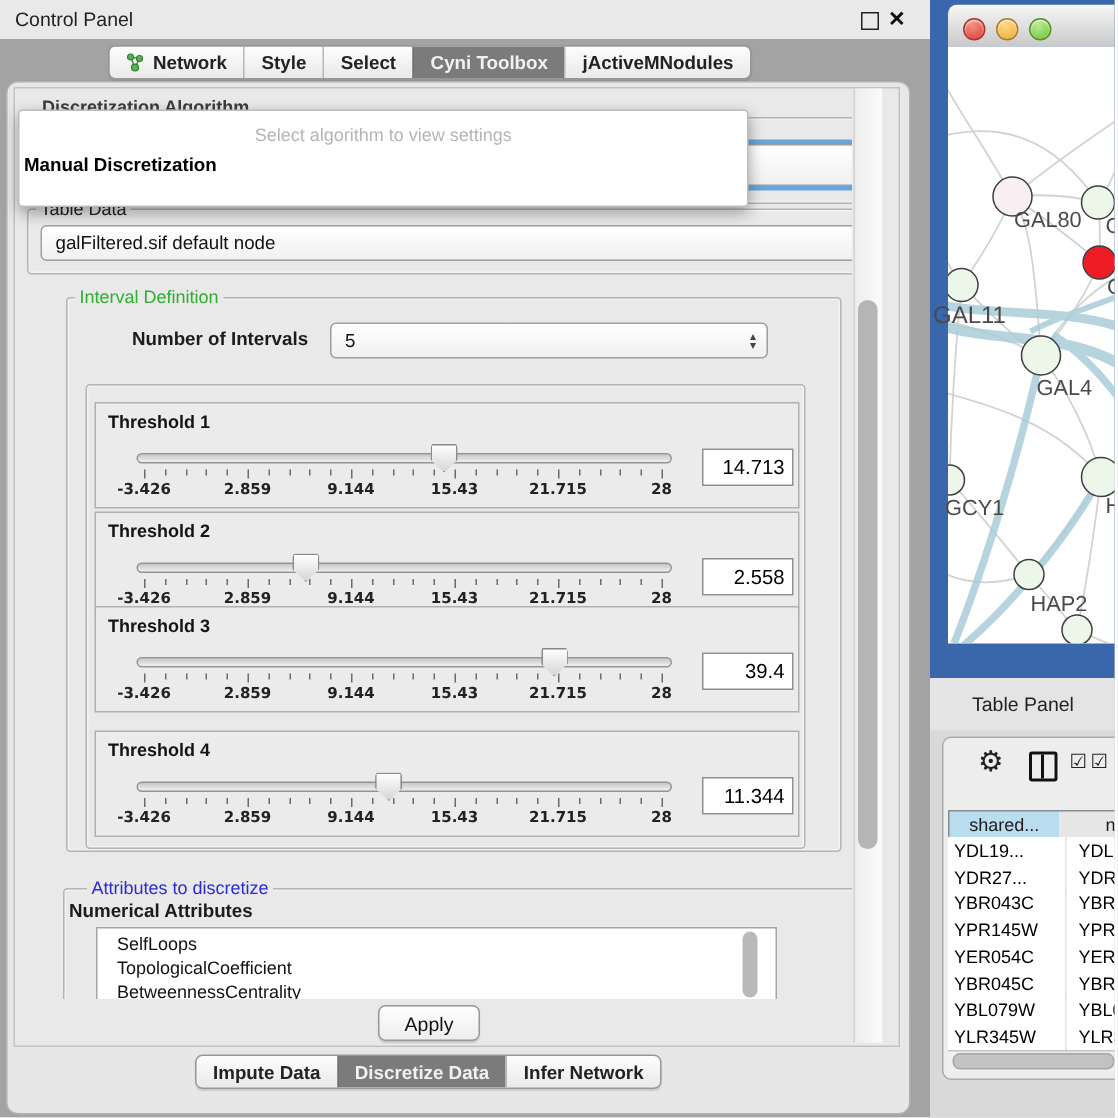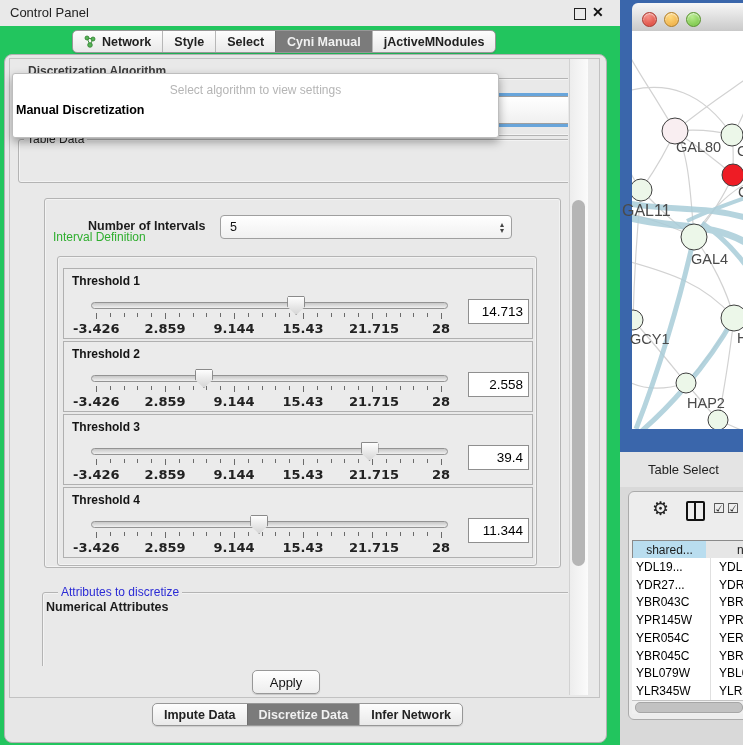--- a/index.html
+++ b/index.html
@@ -1,34 +1,34 @@
 <!DOCTYPE html>
 <html><head>
 <meta charset="utf-8">
 <style>
   html,body{margin:0;padding:0;}
-  #app{position:relative;width:743px;height:745px;overflow:hidden;background:#22c55e;
+  #app{position:relative;width:743px;height:745px;overflow:hidden;background:#a3a3a3;
        font-family:"Liberation Sans",sans-serif;color:#1c1c1c;}
   .abs{position:absolute;}
 
   
   .titlebar{left:0;top:0;width:620px;height:26px;background:#e9e9e9;}
   .title-text{left:10px;top:5px;font-size:13px;color:#222;}
   .float-btn{left:574px;top:8px;width:10px;height:10px;border:1.6px solid #222;background:transparent;}
   .close-btn{left:592px;top:4px;font-size:14px;font-weight:bold;color:#111;}
 
   
   .seg{display:flex;height:21px;border:1px solid #979797;border-radius:5px;overflow:hidden;
        background:linear-gradient(#fdfdfd,#e9e9e9);box-shadow:0 1px 1px rgba(0,0,0,.12);}
   .seg .s{display:flex;align-items:center;justify-content:center;font-size:12.5px;font-weight:600;
           color:#222;border-left:1px solid #b7b7b7;padding:0 11px;white-space:nowrap;}
   .seg .s:first-child{border-left:none;}
   .seg .s.active{background:#7b7b7b;color:#f1f1f1;border-left-color:#6f6f6f;}
   .topseg{left:72px;top:30px;}
-  .botseg{left:152px;top:703px;}
+  .botseg{left:130px;top:703px;}
 
   
   .outer-panel{left:4px;top:54px;width:601px;height:687px;border:1px solid #b2b2b2;border-radius:8px;
                background:#e7e7e7;}
   .inner-pane{left:9px;top:58px;width:589px;height:638px;border:1px solid #c2c2c2;background:#e9e9e9;}
   .clipwrap{left:0;top:0;width:745px;height:745px;clip-path:inset(58px 177px 79px 10px);}
 
   
   .vtrack{left:569px;top:59px;width:18px;height:636px;background:linear-gradient(to right,#ededed,#fbfbfb);
           border-left:1px solid #d2d2d2;}
@@ -59,21 +59,21 @@
   .thr-panel{left:63px;width:468px;height:69px;border:1px solid #b0b0b0;background:#ebebeb;}
   .thr-label{position:absolute;left:8px;top:5px;font-size:12px;font-weight:bold;color:#141414;}
   .slider-track{position:absolute;left:27px;top:33px;width:355px;height:5px;border:1px solid #939393;
                 border-radius:4px;background:linear-gradient(#c7c7c7,#f0f0f0);}
   .slider-thumb{position:absolute;top:27px;width:16px;height:17px;border:1px solid #8a8a8a;
                 background:linear-gradient(#fefefe,#d6d6d6);
                 clip-path:polygon(6% 0,94% 0,100% 12%,100% 55%,50% 100%,0 55%,0 12%);}
   .tick{position:absolute;top:44px;width:1px;height:4px;background:#6a6a6a;}
   .tick.major{height:6px;}
   .ticklabel{position:absolute;top:52px;width:46px;margin-left:-23px;text-align:center;
-             font-size:13px;font-weight:bold;color:#222;font-family:"DejaVu Sans",sans-serif;}
+             font-size:10px;font-weight:bold;color:#222;font-family:"DejaVu Sans",sans-serif;}
   .thr-value{position:absolute;left:404px;top:30px;width:54px;height:23px;background:#fff;
              border:1px solid #8f8f8f;font-size:13.5px;display:flex;align-items:center;
              justify-content:flex-end;padding-right:5px;color:#000;}
 
   
   .attr-list{left:64px;top:618px;width:452px;height:60px;background:#fff;border:1px solid #a5a5a5;}
   .attr-item{position:absolute;left:13px;font-size:12px;color:#111;white-space:nowrap;}
   .list-vthumb{position:absolute;right:12px;top:2px;width:10px;height:44px;background:#b9b9b9;border-radius:5px;}
 
   .apply-btn{left:252px;top:670px;width:66px;height:22px;border:1px solid #989898;border-radius:5px;
@@ -131,43 +131,47 @@
       </svg>
       <span>Network</span>
     </div>
     <div class="s">
         <span>Style</span>
       </div>
     <div class="s">
         <span>Select</span>
       </div>
     <div class="s active">
-        <span>Cyni Manual</span>
+        <span>Cyni Toolbox</span>
       </div>
     <div class="s">
         <span>jActiveMNodules</span>
       </div>
   </div>
 
   <div class="abs outer-panel"></div>
   <div class="abs inner-pane"></div>
 
   <div class="abs clipwrap">
 
     <div class="abs gbox" style="left:18px;top:78px;width:576px;height:56px;"></div>
     <span class="glabel dark" style="left:25px;top:64px;">Discretization Algorithm</span>
     <div class="abs combo focusring" style="left:28px;top:96px;width:529px;height:26px;">
       <span class="stepper">▴<br>▾</span>
     </div>
 
     <div class="abs gbox" style="left:18px;top:139px;width:576px;height:42px;"></div>
     <span class="glabel" style="left:24px;top:132px;color:#222;">Table Data</span>
+    <div class="abs combo" style="left:27px;top:150px;width:524px;height:22px;">
+      <span>galFiltered.sif default node</span>
+      <span class="stepper">▴<br>▾</span>
+    </div>
 
     <div class="abs gbox" style="left:44px;top:198px;width:515px;height:368px;"></div>
-    <span class="glabel green" style="left:50px;top:191px;margin-top:39px;">Interval Definition</span>
+    <span class="glabel green" style="left:50px;top:191px;">Interval Definition</span>
 
     <span class="abs" style="left:88px;top:219px;font-size:12.5px;font-weight:bold;">Number of Intervals</span>
     <div class="abs combo" style="left:220px;top:215px;width:259px;height:22px;">
       <span>5</span>
       <span class="stepper">▴<br>▾</span>
     </div>
 
     <div class="abs gbox" style="left:57px;top:256px;width:478px;height:308px;"></div>
 
     <div class="abs thr-panel" style="top:268px;">
@@ -239,21 +243,21 @@
         <div class="tick major" style="left: 377px;"></div>
         <div class="ticklabel" style="left: 32px;">-3.426</div>
         <div class="ticklabel" style="left: 101px;">2.859</div>
         <div class="ticklabel" style="left: 170px;">9.144</div>
         <div class="ticklabel" style="left: 239px;">15.43</div>
         <div class="ticklabel" style="left: 308px;">21.715</div>
         <div class="ticklabel" style="left: 377px;">28</div>
         <div class="slider-thumb" style="left: 130.949px;"></div>
         <div class="thr-value">2.558</div>
       </div>
-    <div class="abs thr-panel" style="top:414px;">
+    <div class="abs thr-panel" style="top:404px;">
         <div class="thr-label">Threshold 3</div>
         <div class="slider-track"></div>
         <div class="tick major" style="left: 32px;"></div>
         <div class="tick" style="left: 45.8px;"></div>
         <div class="tick" style="left: 59.6px;"></div>
         <div class="tick" style="left: 73.4px;"></div>
         <div class="tick" style="left: 87.2px;"></div>
         <div class="tick major" style="left: 101px;"></div>
         <div class="tick" style="left: 114.8px;"></div>
         <div class="tick" style="left: 128.6px;"></div>
@@ -319,20 +323,26 @@
         <div class="ticklabel" style="left: 239px;">15.43</div>
         <div class="ticklabel" style="left: 308px;">21.715</div>
         <div class="ticklabel" style="left: 377px;">28</div>
         <div class="slider-thumb" style="left: 186.148px;"></div>
         <div class="thr-value">11.344</div>
       </div>
 
     <div class="abs gbox" style="left:42px;top:592px;width:550px;height:120px;"></div>
     <span class="glabel blue" style="left:58px;top:585px;">Attributes to discretize</span>
     <span class="abs" style="left:46px;top:600px;font-size:12.5px;font-weight:bold;">Numerical Attributes</span>
+    <div class="abs attr-list">
+      <div class="list-vthumb"></div>
+    <div class="attr-item" style="top: 3px;">SelfLoops</div>
+        <div class="attr-item" style="top: 19px;">TopologicalCoefficient</div>
+        <div class="attr-item" style="top: 35px;">BetweennessCentrality</div>
+      </div>
   </div>
 
   <div class="abs apply-btn">
       <span>Apply</span>
     </div>
 
   <div class="abs vtrack"></div>
   <div class="abs vthumb"></div>
 
   <div class="abs seg botseg">
@@ -411,21 +421,21 @@
   <span class="abs net-label" style="left:676px;top:139px;">GAL80</span>
   <span class="abs net-label" style="left:737px;top:143px;">G</span>
   <span class="abs net-label" style="left:738px;top:184px;">C</span>
   <span class="abs net-label" style="left:622px;top:202px;font-size:16px;">GAL11</span>
   <span class="abs net-label" style="left:691px;top:251px;">GAL4</span>
   <span class="abs net-label" style="left:630px;top:331px;">GCY1</span>
   <span class="abs net-label" style="left:737px;top:330px;">H</span>
   <span class="abs net-label" style="left:687px;top:395px;">HAP2</span>
 
   <div class="abs tp-bar"></div>
-  <span class="abs tp-title">Table Select</span>
+  <span class="abs tp-title">Table Panel</span>
   <div class="abs tp-panel"></div>
   <span class="abs gear">⚙</span>
   <div class="abs colicon"></div>
   <span class="abs chk" style="left:713px;">☑</span>
   <span class="abs chk" style="left:727px;">☑</span>
 
   <div class="abs tbl-head" style="left:632px;width:73px;background:#b9ddef;">
     <span>shared...</span>
   </div>
   <div class="abs tbl-head" style="left:706px;width:52px;background:#e6e6e6;border-left:none;justify-content:flex-start;padding-left:31px;">

